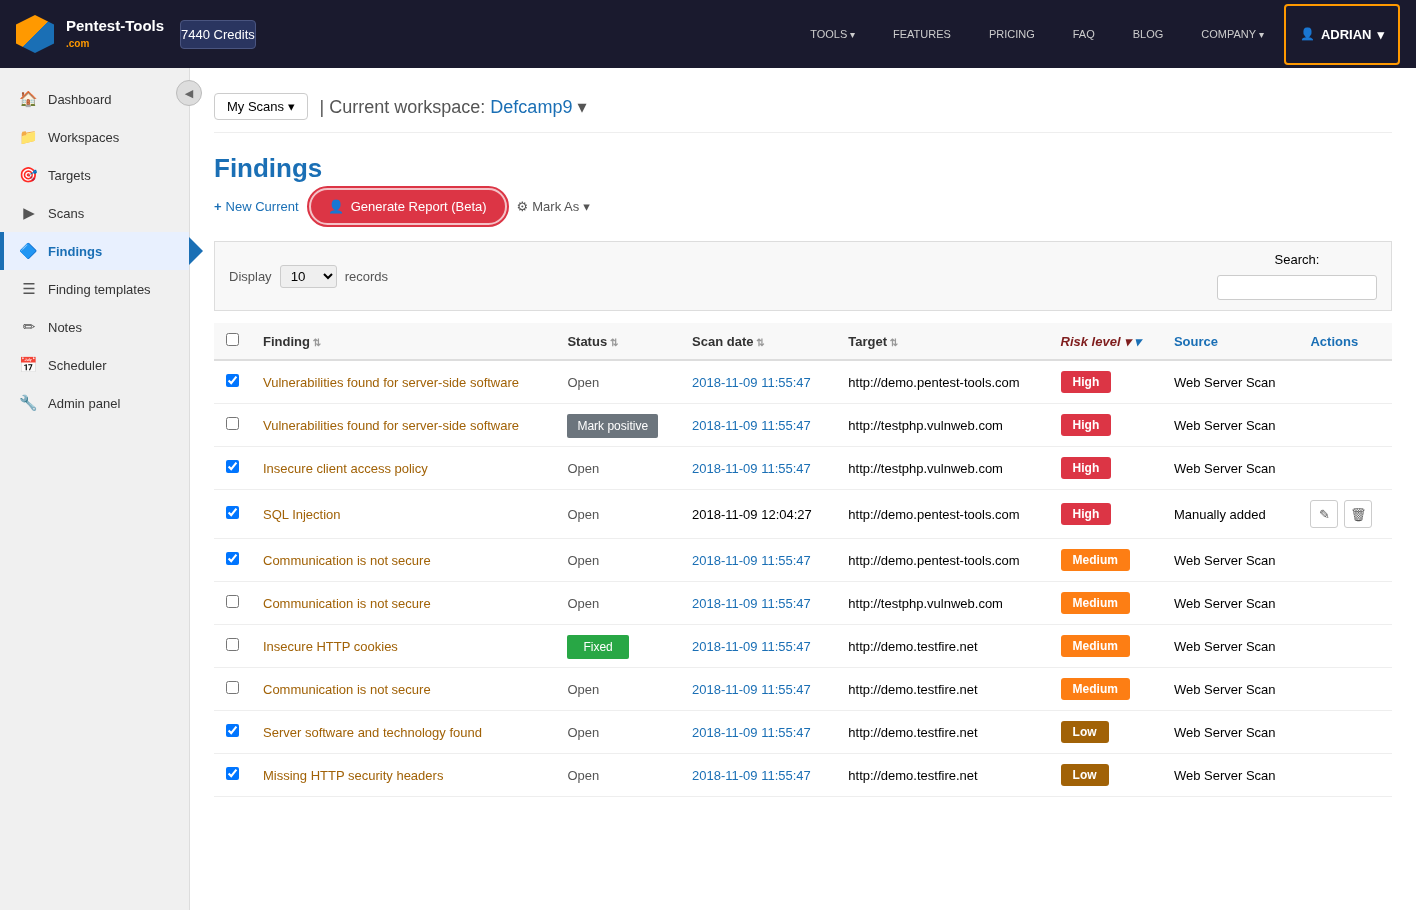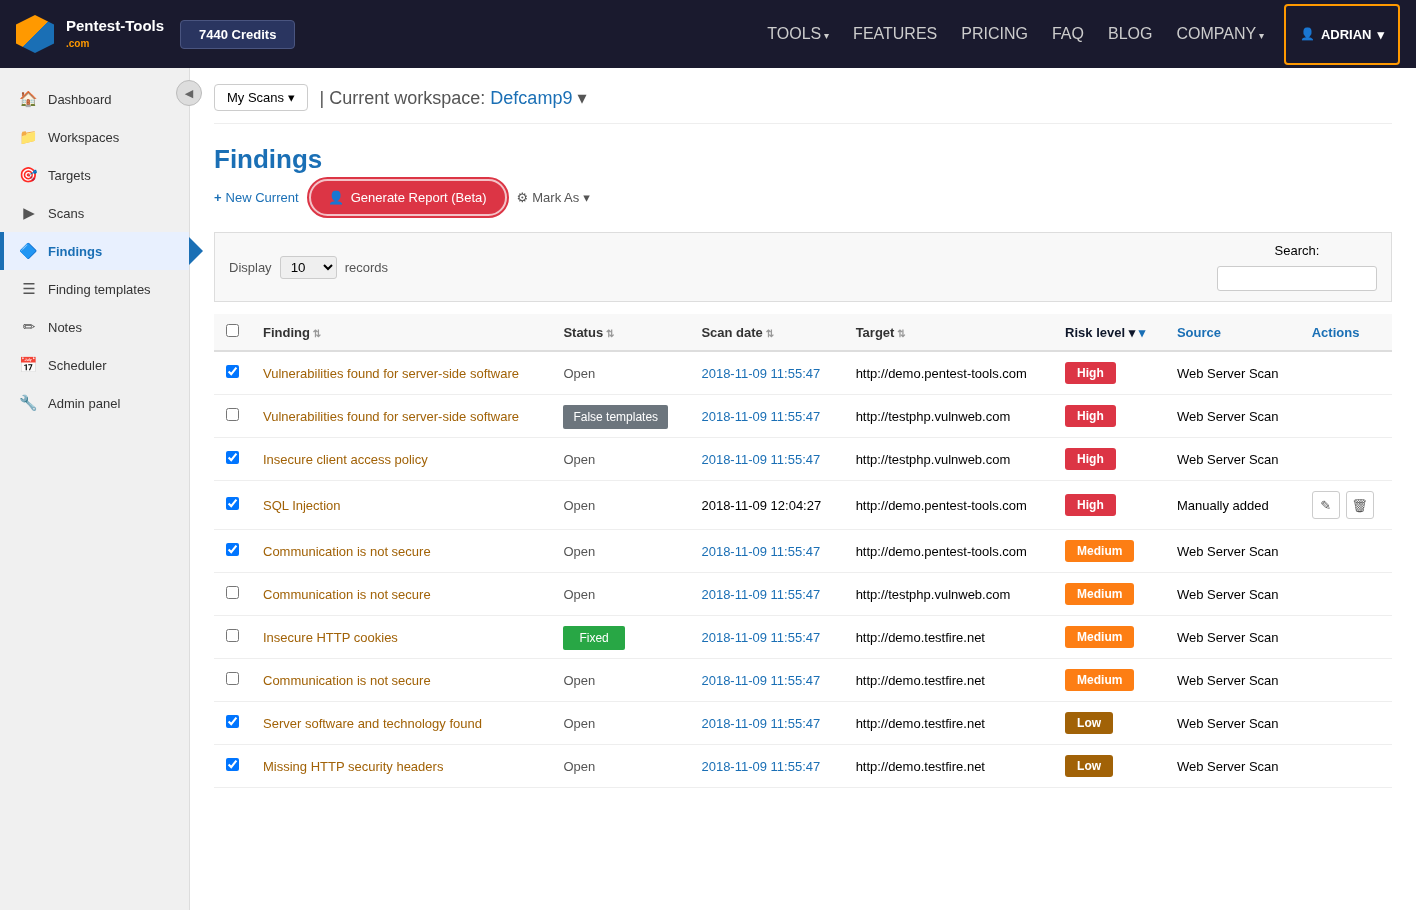--- a/index.html
+++ b/index.html
@@ -25,38 +25,39 @@
       background: linear-gradient(135deg, #f90 50%, #1a6fb5 50%);
       clip-path: polygon(50% 0%, 100% 25%, 100% 75%, 50% 100%, 0% 75%, 0% 25%);
       display: inline-block;
     }
     .logo-text { font-size: 15px; font-weight: bold; color: white; line-height: 1.1; }
     .logo-text span { color: #f90; font-size: 10px; }
     .credits-badge {
       background: #2a3560;
       border: 1px solid #4a5580;
       color: white;
-      padding: 6px 18px;
+      padding: 6px 0;
       border-radius: 4px;
       font-size: 13px;
-      font-weight: bold;
+      font-weight: normal;
       margin-right: 20px;
     }
     .topnav-spacer { flex: 1; }
     .topnav-links {
       display: flex;
       align-items: center;
       gap: 24px;
       margin-right: 20px;
     }
     .topnav-links a {
       color: #ccc;
       text-decoration: none;
-      font-size: 16px;
+      font-size: 11px;
       font-weight: 500;
+      margin-left: 14px;
     }
     .topnav-links .has-arrow::after { content: " ▾"; font-size: 10px; }
     .user-btn {
       background: transparent;
       border: 2px solid #f90;
       color: white;
       padding: 21px 14px;
       border-radius: 4px;
       cursor: pointer;
       font-size: 13px;
@@ -118,21 +119,21 @@
       transform: translateY(-50%);
       width: 0; height: 0;
       border-top: 14px solid transparent;
       border-bottom: 14px solid transparent;
       border-left: 14px solid #1a6fb5;
     }
 
     
     .main {
       flex: 1;
-      padding: 16px 24px;
+      padding: 25px 24px;
       background: white;
     }
 
     
     .subheader {
       display: flex;
       align-items: center;
       gap: 12px;
       margin-bottom: 20px;
       padding-bottom: 12px;
@@ -237,21 +238,21 @@
     }
     thead th {
       padding: 10px 12px;
       text-align: left;
       color: #333;
       font-weight: 600;
       white-space: nowrap;
     }
     thead th.sortable { cursor: pointer; }
     thead th.sortable::after { content: " ⇅"; color: #999; font-size: 10px; }
-    thead th.risk-header { color: #0f172a; }
+    thead th.risk-header { color: #7f1d1d; font-style: italic; }
     thead th.risk-header.sorted::after { content: " ▾"; color: #1a6fb5; }
     thead th.source-header { color: #1a6fb5; }
     thead th.actions-header { color: #1a6fb5; }
     tbody tr { border-bottom: 1px solid #eee; }
     td { padding: 10px 12px; vertical-align: middle; }
     td.finding-name a { color: #a16207; text-decoration: none; }
     td.scan-date a { color: #1a6fb5; text-decoration: none; }
     .status-open { color: #555; }
     .status-false-positive { background: #6c757d; color: white; padding: 5px 10px; border-radius: 2px; font-size: 12px; }
     .status-fixed { background: #28a745; color: white; padding: 5px 16px; border-radius: 2px; font-size: 12px; }
@@ -420,21 +421,21 @@
             <td><span class="status-open">Open</span></td>
             <td class="scan-date"><a href="#">2018-11-09 11:55:47</a></td>
             <td>http://demo.pentest-tools.com</td>
             <td><span class="risk-badge risk-high">High</span></td>
             <td>Web Server Scan</td>
             <td></td>
           </tr>
           <tr>
             <td><input type="checkbox" style=""></td>
             <td class="finding-name"><a href="#">Vulnerabilities found for server-side software</a></td>
-            <td><span class="status-false-positive">False templates</span></td>
+            <td><span class="status-false-positive">Mark positive</span></td>
             <td class="scan-date"><a href="#">2018-11-09 11:55:47</a></td>
             <td>http://testphp.vulnweb.com</td>
             <td><span class="risk-badge risk-high">High</span></td>
             <td>Web Server Scan</td>
             <td></td>
           </tr>
           <tr>
             <td><input type="checkbox" checked="" style=""></td>
             <td class="finding-name"><a href="#">Insecure client access policy</a></td>
             <td><span class="status-open">Open</span></td>

